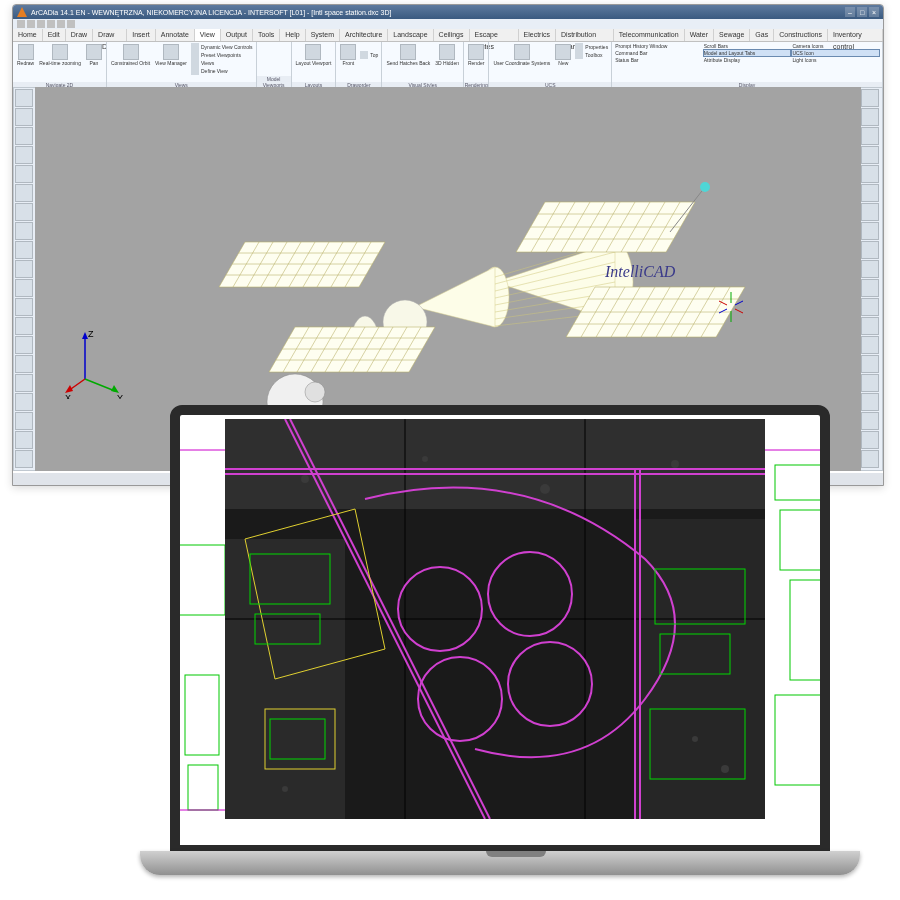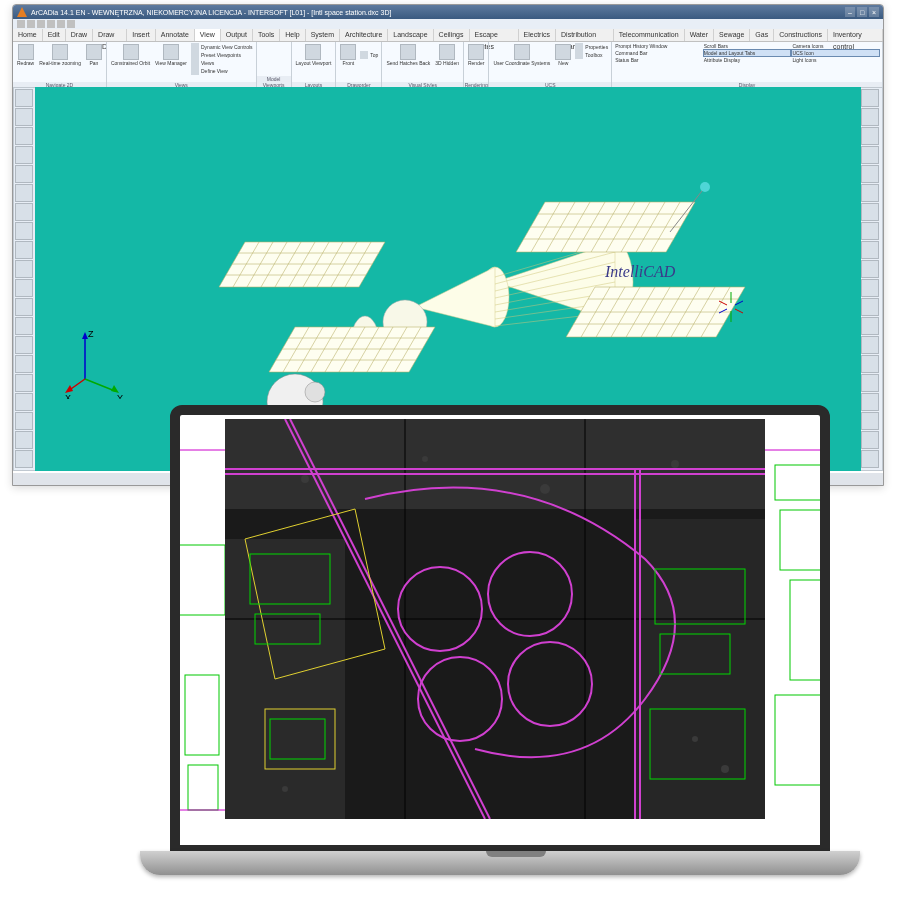--- a/index.html
+++ b/index.html
@@ -18,21 +18,21 @@
 .rgroup { border-right:1px solid #c8d0d8; padding:1px 2px; display:flex; flex-direction:column; position:relative; }
 .rgroup .label { position:absolute; bottom:0; left:0; right:0; font-size:5px; text-align:center; color:#556; background:rgba(200,210,220,0.3); }
 .rrow { display:flex; gap:1px; }
 .rbtn { display:flex; flex-direction:column; align-items:center; padding:1px 2px; cursor:pointer; }
 .rbtn .ico { width:14px; height:14px; background:#d0d8e0; border:1px solid #b0b8c0; }
 .rbtn .txt { font-size:5px; color:#333; white-space:nowrap; }
 .rsmall { display:flex; align-items:center; gap:2px; padding:0 1px; cursor:pointer; }
 .rsmall .ico { width:8px; height:8px; background:#d0d8e0; }
 .rsmall .txt { font-size:5px; color:#333; white-space:nowrap; }
 .rsmall.on { background:#cfe0f5; border:1px solid #6a8ab0; padding:0; }
-.canvas { position:absolute; top:82px; left:22px; right:22px; bottom:14px; background:#14b8a6; }
+.canvas { position:absolute; top:82px; left:22px; right:22px; bottom:14px; background:#a3a3a3; }
 .sidetool { position:absolute; top:82px; width:20px; bottom:14px; background:#e8eef6; border:1px solid #c0c8d0; display:flex; flex-direction:column; gap:1px; padding:1px; }
 .sidetool.left { left:0; }
 .sidetool.right { right:0; }
 .sidetool .tb { width:16px; height:16px; background:#d8e0e8; border:1px solid #b0b8c0; cursor:pointer; }
 .statusbar { position:absolute; bottom:0; left:0; right:0; height:12px; background:#e0e4ea; font-size:6px; display:flex; align-items:center; padding:0 4px; }
 .axes { position:absolute; left:30px; bottom:70px; font-size:9px; color:#333; }
 .station { position:absolute; top:95px; left:80px; width:700px; height:320px; }
 .cross { position:absolute; right:110px; top:200px; }
 .cross line { stroke-width:1; }
 .laptop { position:absolute; top:405px; left:140px; width:720px; height:470px; }

